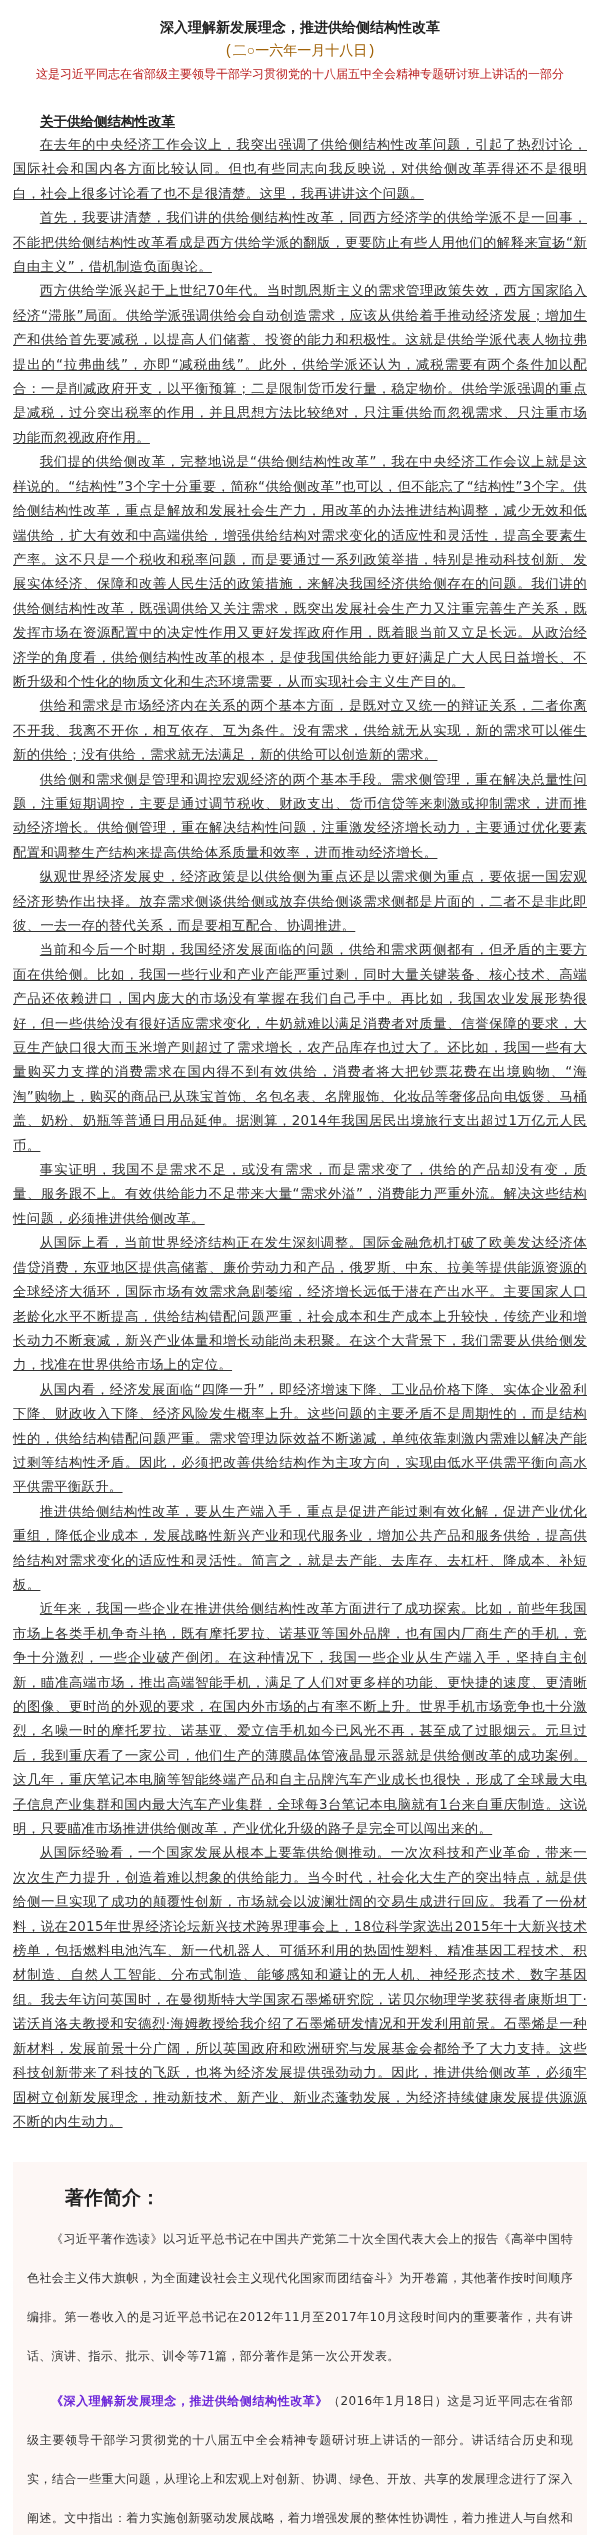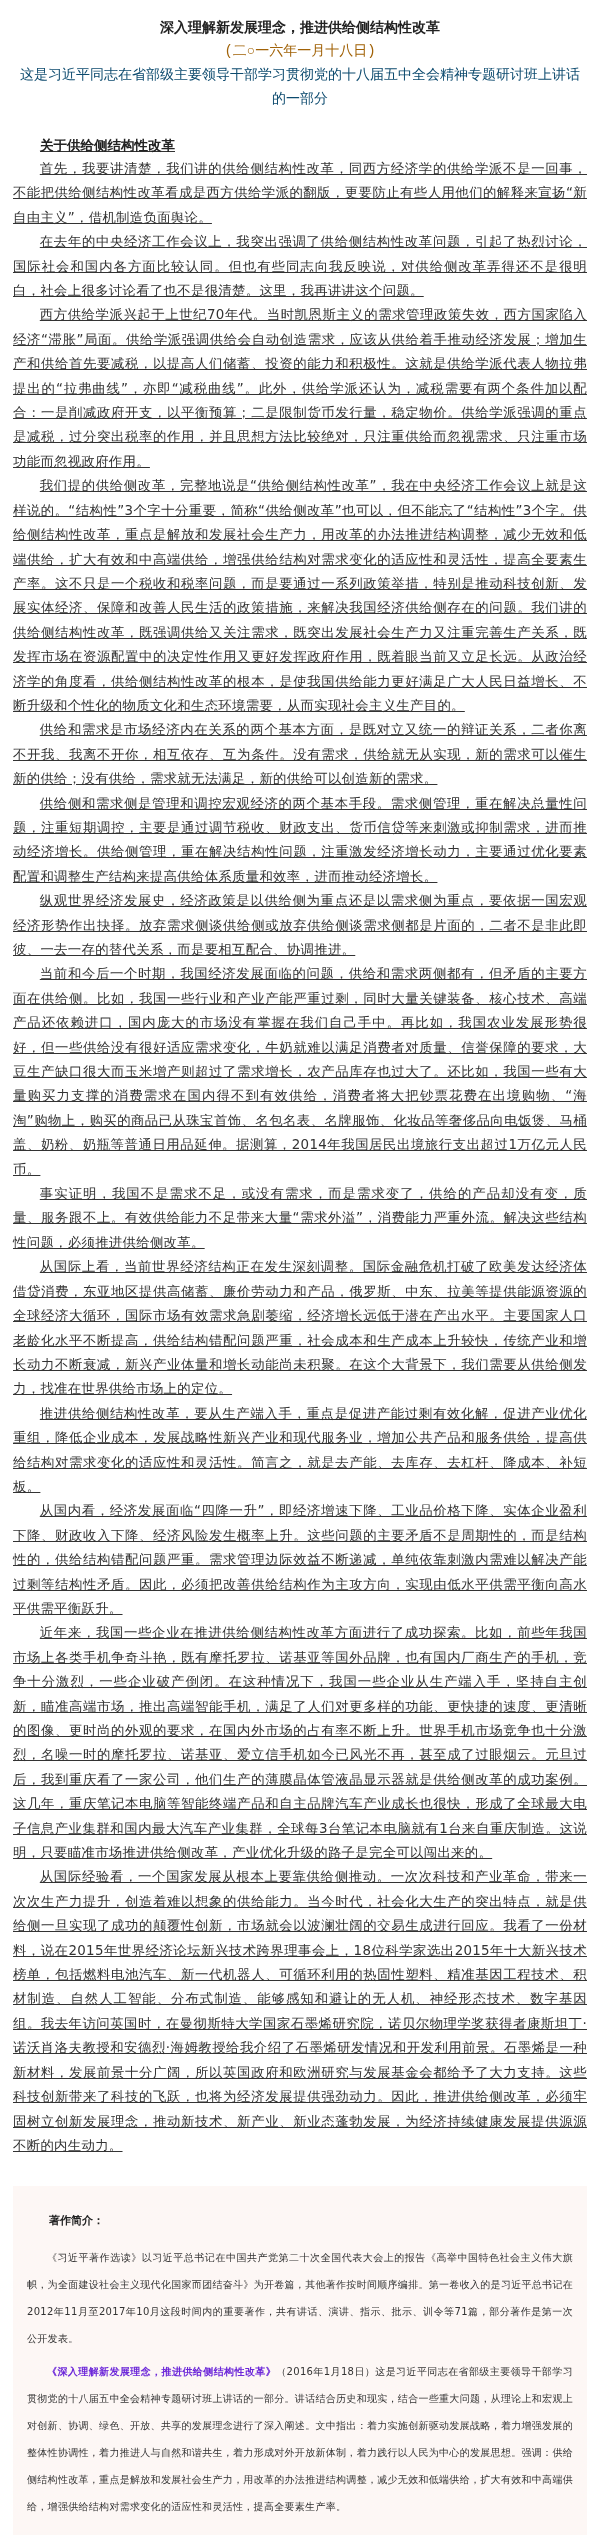--- a/index.html
+++ b/index.html
@@ -9,72 +9,72 @@
     font-family: "DejaVu Sans", "Liberation Sans", sans-serif;
     color: #333333;
   }
   .page { width: 600px; padding: 0 13px; }
   .header { text-align: center; padding-top: 17px; font-family: Liberation Mono, monospace; }
   .title {
     font-size: 14px; font-weight: bold; color: #222;
     line-height: 22px;
   }
   .date { font-size: 14px; line-height: 24px; color: #a16207; }
-  .subtitle { font-size: 14px; line-height: 24px; color: #0c4a6e; padding: 0 4px; }
+  .subtitle { font-size: 12px; line-height: 24px; color: #b91c1c; padding: 0 4px; }
   .article { margin-top: 22px; text-decoration: underline; }
   .section-heading {
     font-size: 13.5px; font-weight: bold; color: #222;
     text-indent: 2em; line-height: 24px;
   }
   .para {
     font-size: 13.4px; line-height: 24.4px;
     text-indent: 2em; text-align: justify; color: #333;
     letter-spacing: 0.3px;
   }
   .intro-box {
     margin: 28px 0 0 0;
     background: #fdf7f5;
     padding: 24px 14px 30px 14px;
   }
   .intro-heading {
-    font-size: 11px; font-weight: bold; color: #222;
+    font-size: 19px; font-weight: bold; color: #222;
     text-indent: 2em; line-height: 22px; margin-bottom: 12px;
   }
   .intro-para {
-    font-size: 10px; line-height: 27px; text-indent: 2em;
+    font-size: 12px; line-height: 39px; text-indent: 2em;
     text-align: justify; color: #333; margin-bottom: 6px;
     letter-spacing: 0.3px;
   }
   .intro-para b { color: #6d28d9; }
 </style>
 </head>
 <body>
 
 <div class="page">
 
   <div class="header">
     <div class="title">深入理解新发展理念，推进供给侧结构性改革</div>
     <div class="date">(二○一六年一月十八日)</div>
     <div class="subtitle">这是习近平同志在省部级主要领导干部学习贯彻党的十八届五中全会精神专题研讨班上讲话的一部分</div>
   </div>
 
   <div class="article">
     <div class="section-heading">关于供给侧结构性改革</div>
+    <p class="para">在去年的中央经济工作会议上，我突出强调了供给侧结构性改革问题，引起了热烈讨论，国际社会和国内各方面比较认同。但也有些同志向我反映说，对供给侧改革弄得还不是很明白，社会上很多讨论看了也不是很清楚。这里，我再讲讲这个问题。</p>
     <p class="para">首先，我要讲清楚，我们讲的供给侧结构性改革，同西方经济学的供给学派不是一回事，不能把供给侧结构性改革看成是西方供给学派的翻版，更要防止有些人用他们的解释来宣扬“新自由主义”，借机制造负面舆论。</p>
-    <p class="para">在去年的中央经济工作会议上，我突出强调了供给侧结构性改革问题，引起了热烈讨论，国际社会和国内各方面比较认同。但也有些同志向我反映说，对供给侧改革弄得还不是很明白，社会上很多讨论看了也不是很清楚。这里，我再讲讲这个问题。</p>
     <p class="para">西方供给学派兴起于上世纪70年代。当时凯恩斯主义的需求管理政策失效，西方国家陷入经济“滞胀”局面。供给学派强调供给会自动创造需求，应该从供给着手推动经济发展；增加生产和供给首先要减税，以提高人们储蓄、投资的能力和积极性。这就是供给学派代表人物拉弗提出的“拉弗曲线”，亦即“减税曲线”。此外，供给学派还认为，减税需要有两个条件加以配合：一是削减政府开支，以平衡预算；二是限制货币发行量，稳定物价。供给学派强调的重点是减税，过分突出税率的作用，并且思想方法比较绝对，只注重供给而忽视需求、只注重市场功能而忽视政府作用。</p>
     <p class="para">我们提的供给侧改革，完整地说是“供给侧结构性改革”，我在中央经济工作会议上就是这样说的。“结构性”3个字十分重要，简称“供给侧改革”也可以，但不能忘了“结构性”3个字。供给侧结构性改革，重点是解放和发展社会生产力，用改革的办法推进结构调整，减少无效和低端供给，扩大有效和中高端供给，增强供给结构对需求变化的适应性和灵活性，提高全要素生产率。这不只是一个税收和税率问题，而是要通过一系列政策举措，特别是推动科技创新、发展实体经济、保障和改善人民生活的政策措施，来解决我国经济供给侧存在的问题。我们讲的供给侧结构性改革，既强调供给又关注需求，既突出发展社会生产力又注重完善生产关系，既发挥市场在资源配置中的决定性作用又更好发挥政府作用，既着眼当前又立足长远。从政治经济学的角度看，供给侧结构性改革的根本，是使我国供给能力更好满足广大人民日益增长、不断升级和个性化的物质文化和生态环境需要，从而实现社会主义生产目的。</p>
     <p class="para">供给和需求是市场经济内在关系的两个基本方面，是既对立又统一的辩证关系，二者你离不开我、我离不开你，相互依存、互为条件。没有需求，供给就无从实现，新的需求可以催生新的供给；没有供给，需求就无法满足，新的供给可以创造新的需求。</p>
     <p class="para">供给侧和需求侧是管理和调控宏观经济的两个基本手段。需求侧管理，重在解决总量性问题，注重短期调控，主要是通过调节税收、财政支出、货币信贷等来刺激或抑制需求，进而推动经济增长。供给侧管理，重在解决结构性问题，注重激发经济增长动力，主要通过优化要素配置和调整生产结构来提高供给体系质量和效率，进而推动经济增长。</p>
     <p class="para">纵观世界经济发展史，经济政策是以供给侧为重点还是以需求侧为重点，要依据一国宏观经济形势作出抉择。放弃需求侧谈供给侧或放弃供给侧谈需求侧都是片面的，二者不是非此即彼、一去一存的替代关系，而是要相互配合、协调推进。</p>
     <p class="para">当前和今后一个时期，我国经济发展面临的问题，供给和需求两侧都有，但矛盾的主要方面在供给侧。比如，我国一些行业和产业产能严重过剩，同时大量关键装备、核心技术、高端产品还依赖进口，国内庞大的市场没有掌握在我们自己手中。再比如，我国农业发展形势很好，但一些供给没有很好适应需求变化，牛奶就难以满足消费者对质量、信誉保障的要求，大豆生产缺口很大而玉米增产则超过了需求增长，农产品库存也过大了。还比如，我国一些有大量购买力支撑的消费需求在国内得不到有效供给，消费者将大把钞票花费在出境购物、“海淘”购物上，购买的商品已从珠宝首饰、名包名表、名牌服饰、化妆品等奢侈品向电饭煲、马桶盖、奶粉、奶瓶等普通日用品延伸。据测算，2014年我国居民出境旅行支出超过1万亿元人民币。</p>
     <p class="para">事实证明，我国不是需求不足，或没有需求，而是需求变了，供给的产品却没有变，质量、服务跟不上。有效供给能力不足带来大量“需求外溢”，消费能力严重外流。解决这些结构性问题，必须推进供给侧改革。</p>
     <p class="para">从国际上看，当前世界经济结构正在发生深刻调整。国际金融危机打破了欧美发达经济体借贷消费，东亚地区提供高储蓄、廉价劳动力和产品，俄罗斯、中东、拉美等提供能源资源的全球经济大循环，国际市场有效需求急剧萎缩，经济增长远低于潜在产出水平。主要国家人口老龄化水平不断提高，供给结构错配问题严重，社会成本和生产成本上升较快，传统产业和增长动力不断衰减，新兴产业体量和增长动能尚未积聚。在这个大背景下，我们需要从供给侧发力，找准在世界供给市场上的定位。</p>
+    <p class="para">从国内看，经济发展面临“四降一升”，即经济增速下降、工业品价格下降、实体企业盈利下降、财政收入下降、经济风险发生概率上升。这些问题的主要矛盾不是周期性的，而是结构性的，供给结构错配问题严重。需求管理边际效益不断递减，单纯依靠刺激内需难以解决产能过剩等结构性矛盾。因此，必须把改善供给结构作为主攻方向，实现由低水平供需平衡向高水平供需平衡跃升。</p>
     <p class="para">推进供给侧结构性改革，要从生产端入手，重点是促进产能过剩有效化解，促进产业优化重组，降低企业成本，发展战略性新兴产业和现代服务业，增加公共产品和服务供给，提高供给结构对需求变化的适应性和灵活性。简言之，就是去产能、去库存、去杠杆、降成本、补短板。</p>
-    <p class="para">从国内看，经济发展面临“四降一升”，即经济增速下降、工业品价格下降、实体企业盈利下降、财政收入下降、经济风险发生概率上升。这些问题的主要矛盾不是周期性的，而是结构性的，供给结构错配问题严重。需求管理边际效益不断递减，单纯依靠刺激内需难以解决产能过剩等结构性矛盾。因此，必须把改善供给结构作为主攻方向，实现由低水平供需平衡向高水平供需平衡跃升。</p>
     <p class="para">近年来，我国一些企业在推进供给侧结构性改革方面进行了成功探索。比如，前些年我国市场上各类手机争奇斗艳，既有摩托罗拉、诺基亚等国外品牌，也有国内厂商生产的手机，竞争十分激烈，一些企业破产倒闭。在这种情况下，我国一些企业从生产端入手，坚持自主创新，瞄准高端市场，推出高端智能手机，满足了人们对更多样的功能、更快捷的速度、更清晰的图像、更时尚的外观的要求，在国内外市场的占有率不断上升。世界手机市场竞争也十分激烈，名噪一时的摩托罗拉、诺基亚、爱立信手机如今已风光不再，甚至成了过眼烟云。元旦过后，我到重庆看了一家公司，他们生产的薄膜晶体管液晶显示器就是供给侧改革的成功案例。这几年，重庆笔记本电脑等智能终端产品和自主品牌汽车产业成长也很快，形成了全球最大电子信息产业集群和国内最大汽车产业集群，全球每3台笔记本电脑就有1台来自重庆制造。这说明，只要瞄准市场推进供给侧改革，产业优化升级的路子是完全可以闯出来的。</p>
     <p class="para">从国际经验看，一个国家发展从根本上要靠供给侧推动。一次次科技和产业革命，带来一次次生产力提升，创造着难以想象的供给能力。当今时代，社会化大生产的突出特点，就是供给侧一旦实现了成功的颠覆性创新，市场就会以波澜壮阔的交易生成进行回应。我看了一份材料，说在2015年世界经济论坛新兴技术跨界理事会上，18位科学家选出2015年十大新兴技术榜单，包括燃料电池汽车、新一代机器人、可循环利用的热固性塑料、精准基因工程技术、积材制造、自然人工智能、分布式制造、能够感知和避让的无人机、神经形态技术、数字基因组。我去年访问英国时，在曼彻斯特大学国家石墨烯研究院，诺贝尔物理学奖获得者康斯坦丁·诺沃肖洛夫教授和安德烈·海姆教授给我介绍了石墨烯研发情况和开发利用前景。石墨烯是一种新材料，发展前景十分广阔，所以英国政府和欧洲研究与发展基金会都给予了大力支持。这些科技创新带来了科技的飞跃，也将为经济发展提供强劲动力。因此，推进供给侧改革，必须牢固树立创新发展理念，推动新技术、新产业、新业态蓬勃发展，为经济持续健康发展提供源源不断的内生动力。</p>
   </div>
 
   <div class="intro-box">
     <div class="intro-heading">著作简介：</div>
     <p class="intro-para">《习近平著作选读》以习近平总书记在中国共产党第二十次全国代表大会上的报告《高举中国特色社会主义伟大旗帜，为全面建设社会主义现代化国家而团结奋斗》为开卷篇，其他著作按时间顺序编排。第一卷收入的是习近平总书记在2012年11月至2017年10月这段时间内的重要著作，共有讲话、演讲、指示、批示、训令等71篇，部分著作是第一次公开发表。</p>
     <p class="intro-para"><b>《深入理解新发展理念，推进供给侧结构性改革》</b><span>（2016年1月18日）这是习近平同志在省部级主要领导干部学习贯彻党的十八届五中全会精神专题研讨班上讲话的一部分。讲话结合历史和现实，结合一些重大问题，从理论上和宏观上对创新、协调、绿色、开放、共享的发展理念进行了深入阐述。文中指出：着力实施创新驱动发展战略，着力增强发展的整体性协调性，着力推进人与自然和谐共生，着力形成对外开放新体制，着力践行以人民为中心的发展思想。强调：供给侧结构性改革，重点是解放和发展社会生产力，用改革的办法推进结构调整，减少无效和低端供给，扩大有效和中高端供给，增强供给结构对需求变化的适应性和灵活性，提高全要素生产率。</span></p>
   </div>
 

